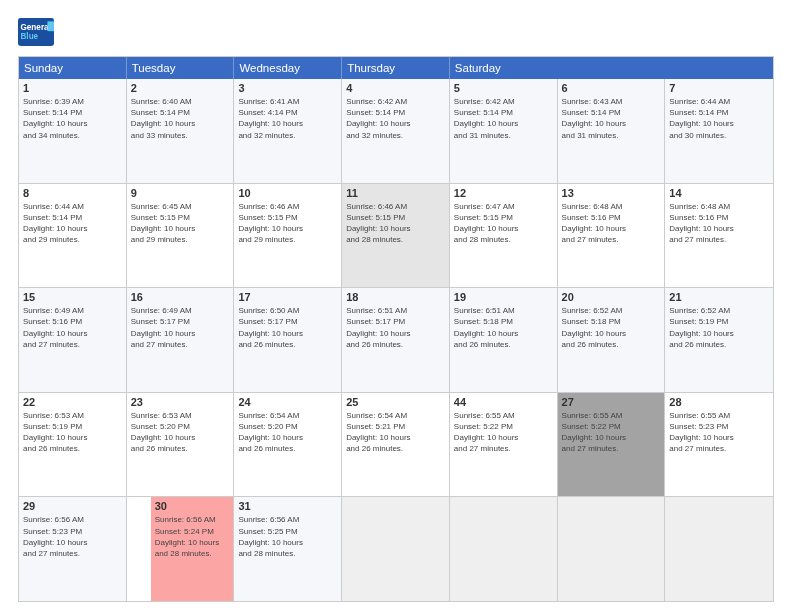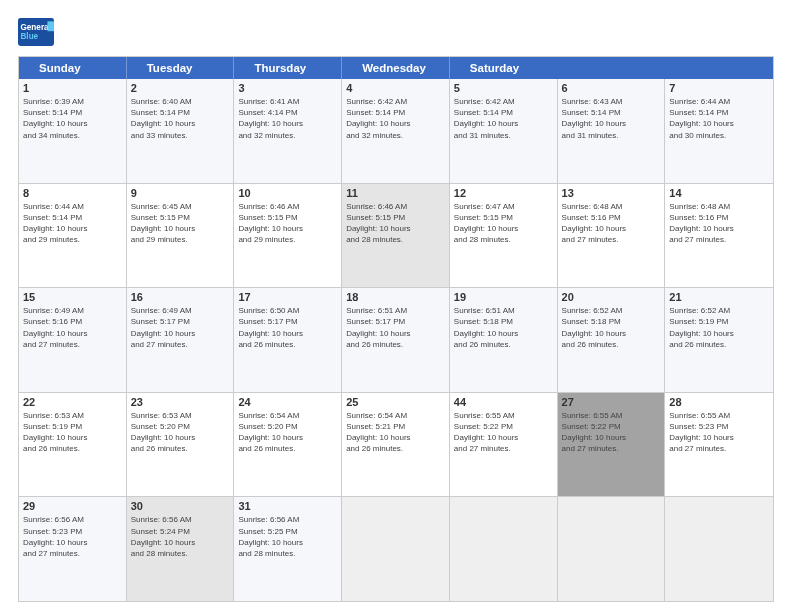--- a/index.html
+++ b/index.html
@@ -52,22 +52,22 @@
       border: 1px solid #ccc;
     }
     .cal-header {
       display: grid;
       grid-template-columns: repeat(7, 1fr);
       background: #3a6bc4;
     }
     .cal-header-cell {
       color: #fff;
       font-size: 11.5px;
-      font-weight: bold;
-      padding: 5px 20px;
+      font-weight: normal;
+      padding: 5px 5px;
       text-align: left;
       border-right: 1px solid rgba(255,255,255,0.3);
     }
     .cal-header-cell:last-child { border-right: none; }
     .cal-body {
       flex: 1;
       display: flex;
       flex-direction: column;
     }
     .cal-row {
@@ -122,22 +122,22 @@
     <div class="title-block">
       <div class="main-title"></div>
       <div class="subtitle"></div>
     </div>
   </div>
 
   <div class="calendar">
     <div class="cal-header">
     <div class="cal-header-cell">Sunday</div>
         <div class="cal-header-cell">Tuesday</div>
+        <div class="cal-header-cell">Wednesday</div>
         <div class="cal-header-cell">Thursday</div>
-        <div class="cal-header-cell">Wednesday</div>
         <div class="cal-header-cell">Saturday</div>
       </div>
     <div class="cal-body">
     <div class="cal-row">
           <div class="cal-cell" style="background: rgb(245, 247, 251);">
             <div class="day-num">1</div>
             <div class="day-info" style="white-space: pre-line;">Sunrise: 6:39 AM
 Sunset: 5:14 PM
 Daylight: 10 hours
 and 34 minutes.</div>
@@ -339,21 +339,21 @@
           </div>
         </div>
         <div class="cal-row">
           <div class="cal-cell" style="background: rgb(245, 247, 251);">
             <div class="day-num">29</div>
             <div class="day-info" style="white-space: pre-line;">Sunrise: 6:56 AM
 Sunset: 5:23 PM
 Daylight: 10 hours
 and 27 minutes.</div>
           </div>
-          <div class="cal-cell" style="background: #e5e5e5;">
+          <div class="cal-cell" style="background: #fca5a5; margin-left: 24px;">
             <div class="day-num">30</div>
             <div class="day-info" style="white-space: pre-line;">Sunrise: 6:56 AM
 Sunset: 5:24 PM
 Daylight: 10 hours
 and 28 minutes.</div>
           </div>
           <div class="cal-cell" style="background: rgb(245, 247, 251);">
             <div class="day-num">31</div>
             <div class="day-info" style="white-space: pre-line;">Sunrise: 6:56 AM
 Sunset: 5:25 PM

